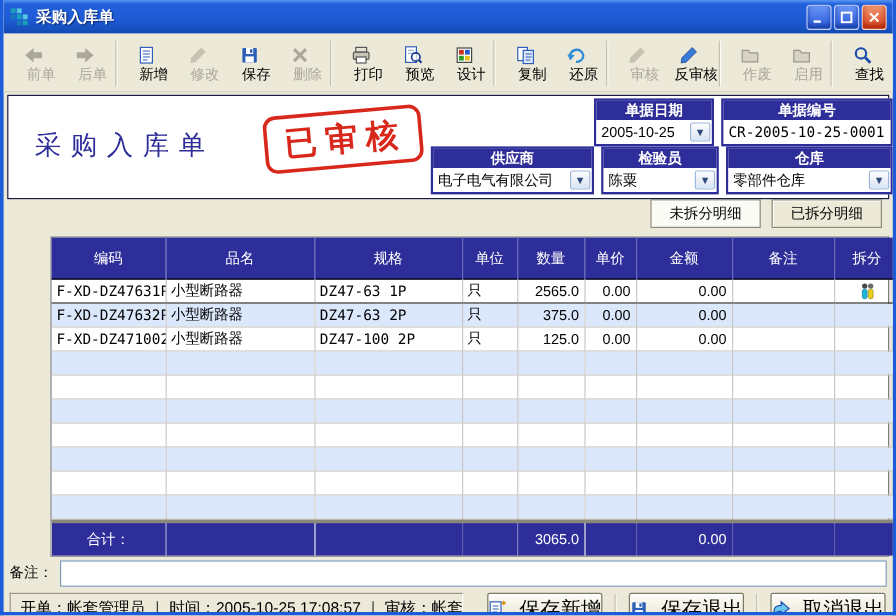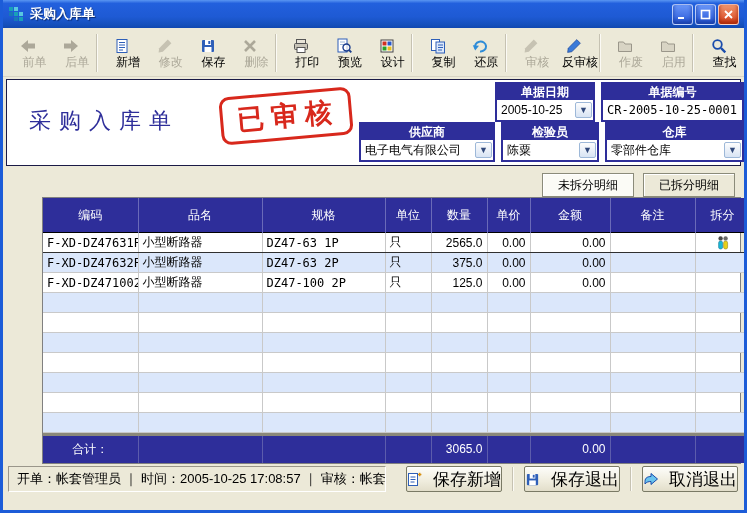--- a/index.html
+++ b/index.html
@@ -48,21 +48,21 @@
                   background:linear-gradient(180deg,#fdfdfd,#d8e4f4); display:flex; align-items:center; justify-content:center;
                   font-size:9px; color:#30487a; }
   .fg-date { left:488px; top:2px; width:100px; }
   .fg-docno { left:594px; top:2px; width:143px; }
   .fg-supplier { left:352px; top:42px; width:136px; }
   .fg-inspector { left:494px; top:42px; width:98px; }
   .fg-warehouse { left:598px; top:42px; width:139px; }
   .fg-docno .fval { font-family:"DejaVu Sans Mono", monospace; font-size:12px; }
 
   
-  .tabs-row { flex:none; height:31px; display:flex; justify-content:flex-end; align-items:flex-end; gap:9px; padding:0 6px; }
+  .tabs-row { flex:none; height:31px; display:flex; justify-content:flex-end; align-items:flex-start; gap:9px; padding:0 6px; }
   .tabbtn { width:92px; height:24px; border:1px solid #8b8b7a; background:#ece9d8; font-size:12px;
             display:flex; align-items:center; justify-content:center;
             box-shadow:inset 1px 1px 0 #fff; }
   .tabbtn.active { background:#fbfbf6; }
 
   
   .grid { flex:none; border:1px solid #808080; background:#fff;margin-left:36px; }
   table { border-collapse:collapse; table-layout:fixed; width:100%; }
   col.c0{width:95px} col.c1{width:124px} col.c2{width:123px} col.c3{width:46px} col.c4{width:56px}
   col.c5{width:43px} col.c6{width:80px} col.c7{width:85px} col.c8{width:55px}
@@ -488,20 +488,24 @@
           <td></td>
           <td class="num">0.00</td>
           <td></td>
               <td></td>
               <td></td>
         </tr>
       </tbody>
         </table>
     </div>
 
+    <div class="remark-row">
+      <span class="rlab">备注：</span>
+      <input type="text" value="" style="">
+    </div>
 
     <div class="bottombar">
       <div class="statusbox">
         <span>开单：帐套管理员 ｜ 时间：2005-10-25 17:08:57 ｜ 审核：帐套管理员</span>
       </div>
       <div class="bb-spacer"></div>
       <div class="bbtn">
         <svg width="15" height="16" viewBox="0 0 15 16">
             <rect x="1.5" y="2.5" width="9" height="12" fill="#fff" stroke="#2e5fb8"></rect>
             <path d="M3.5 6h5M3.5 8.5h5M3.5 11h4" stroke="#2e5fb8"></path>

